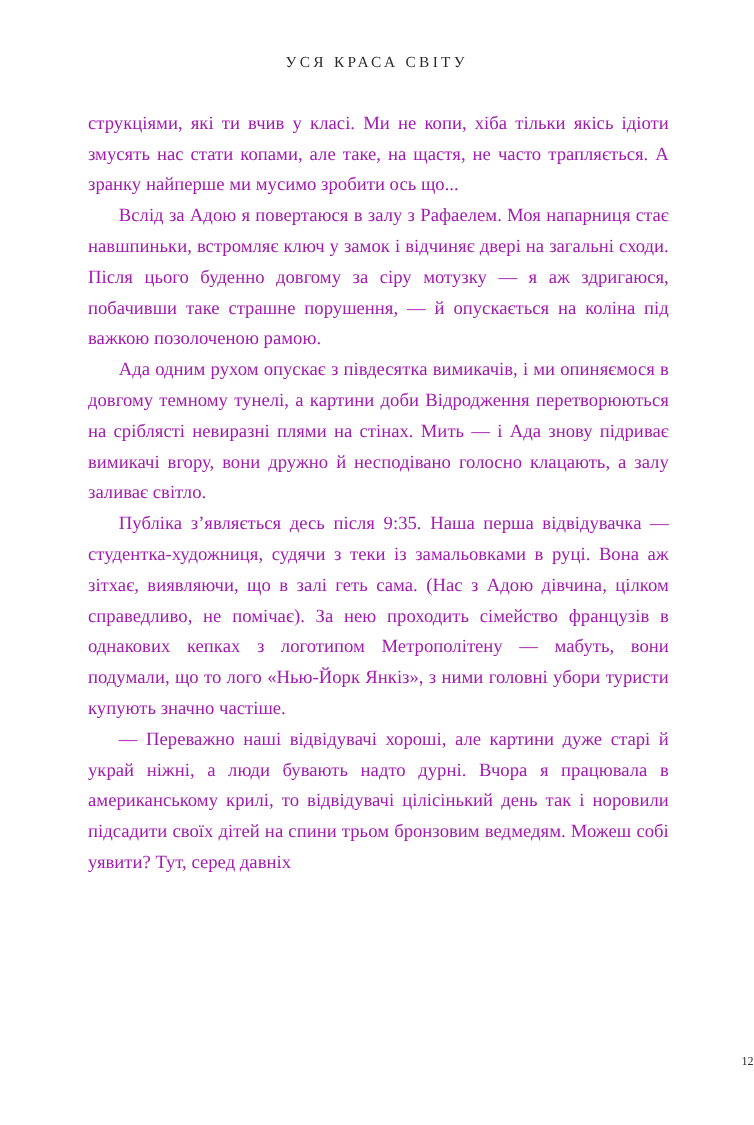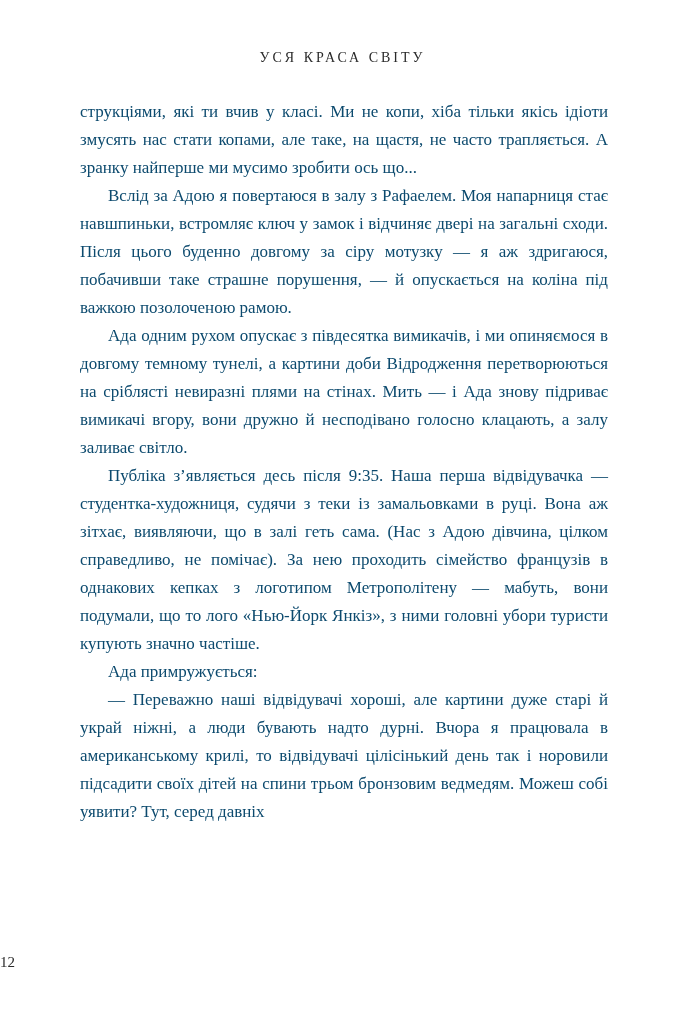--- a/index.html
+++ b/index.html
@@ -29,51 +29,50 @@
   }
   .content {
     position: absolute;
     top: 98px;
     left: 80px;
     width: 528px;
     font-size: 17px;
     line-height: 28px;
     text-align: justify;
     text-justify: inter-word;
-    color: #0c4a6e;
+    color: #a21caf;
     font-family: Liberation Serif, serif;
   }
   .content p {
     margin: 0;
     padding: 0;
   }
   .content p.indent {
     text-indent: 28px;
   }
   .page-footer {
     position: absolute;
     bottom: 52px;
     left: 0;
     right: 0;
-    text-align: left;
-    font-size: 15px;
+    text-align: right;
+    font-size: 11px;
     color: #2a2a2a;
   }
 </style>
 </head>
 <body>
 
 <div class="page">
 
   <div class="running-header">УСЯ КРАСА СВІТУ</div>
 
   <div class="content">
     <p>струкціями, які ти вчив у класі. Ми не копи, хіба тільки якісь ідіоти змусять нас стати копами, але таке, на щастя, не часто трапляється. А зранку найперше ми мусимо зробити ось що...</p>
     <p class="indent">Вслід за Адою я повертаюся в залу з Рафаелем. Моя напарниця стає навшпиньки, встромляє ключ у замок і відчиняє двері на загальні сходи. Після цього буденно довгому за сіру мотузку — я аж здригаюся, побачивши таке страшне порушення, — й опускається на коліна під важкою позолоченою рамою.</p>
     <p class="indent">Ада одним рухом опускає з півдесятка вимикачів, і ми опиняємося в довгому темному тунелі, а картини доби Відродження перетворюються на сріблясті невиразні плями на стінах. Мить — і Ада знову підриває вимикачі вгору, вони дружно й несподівано голосно клацають, а залу заливає світло.</p>
     <p class="indent">Публіка з’являється десь після 9:35. Наша перша відвідувачка — студентка-художниця, судячи з теки із замальовками в руці. Вона аж зітхає, виявляючи, що в залі геть сама. (Нас з Адою дівчина, цілком справедливо, не помічає). За нею проходить сімейство французів в однакових кепках з логотипом Метрополітену — мабуть, вони подумали, що то лого «Нью-Йорк Янкіз», з ними головні убори туристи купують значно частіше.</p>
-    <p class="indent">Ада примружується:</p>
     <p class="indent">— Переважно наші відвідувачі хороші, але картини дуже старі й украй ніжні, а люди бувають надто дурні. Вчора я працювала в американському крилі, то відвідувачі цілісінький день так і норовили підсадити своїх дітей на спини трьом бронзовим ведмедям. Можеш собі уявити? Тут, серед давніх</p>
   </div>
 
   <div class="page-footer">12</div>
 
 </div>
 
 </body></html>

